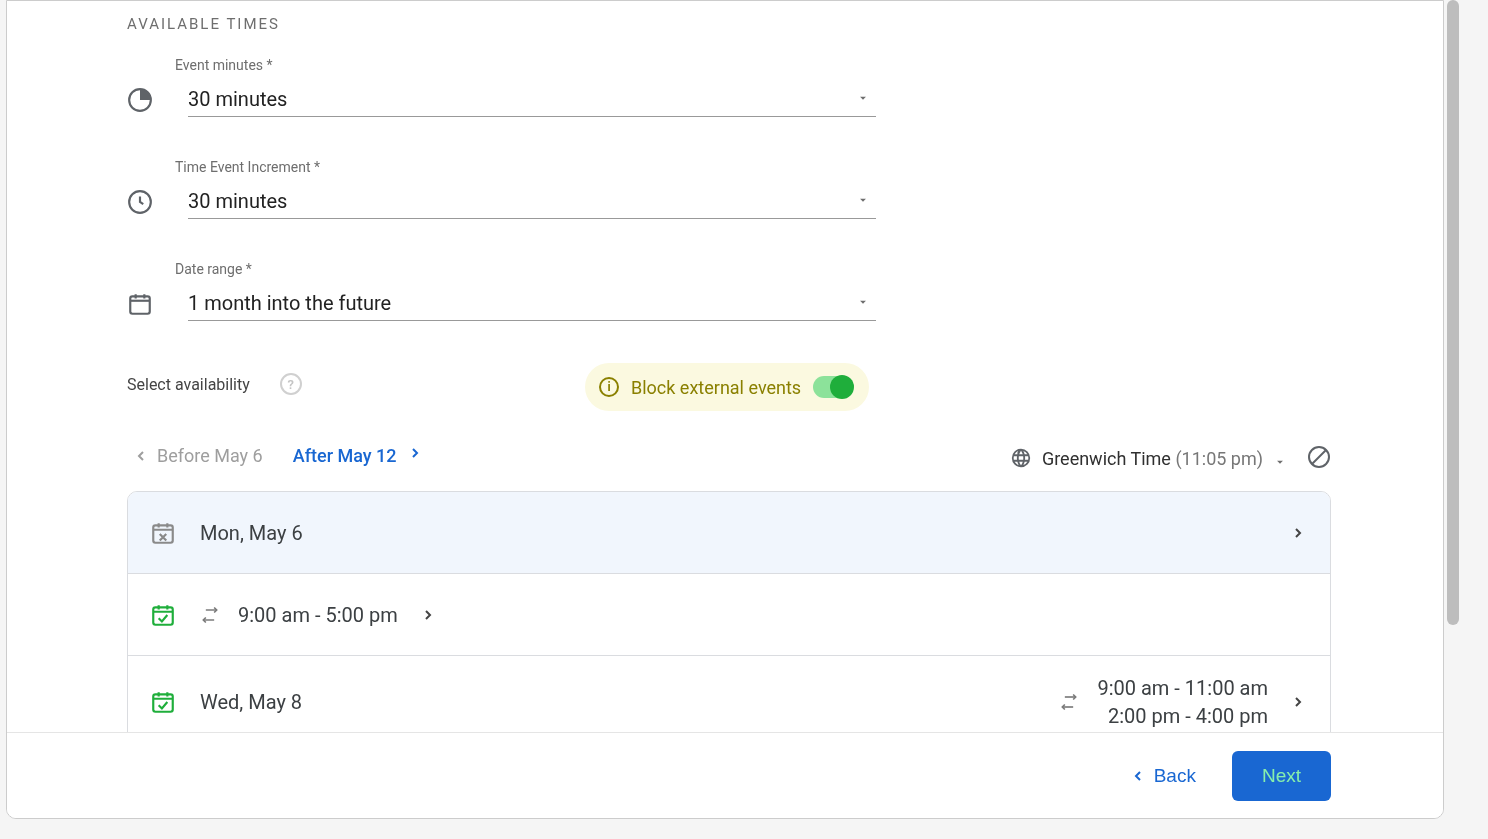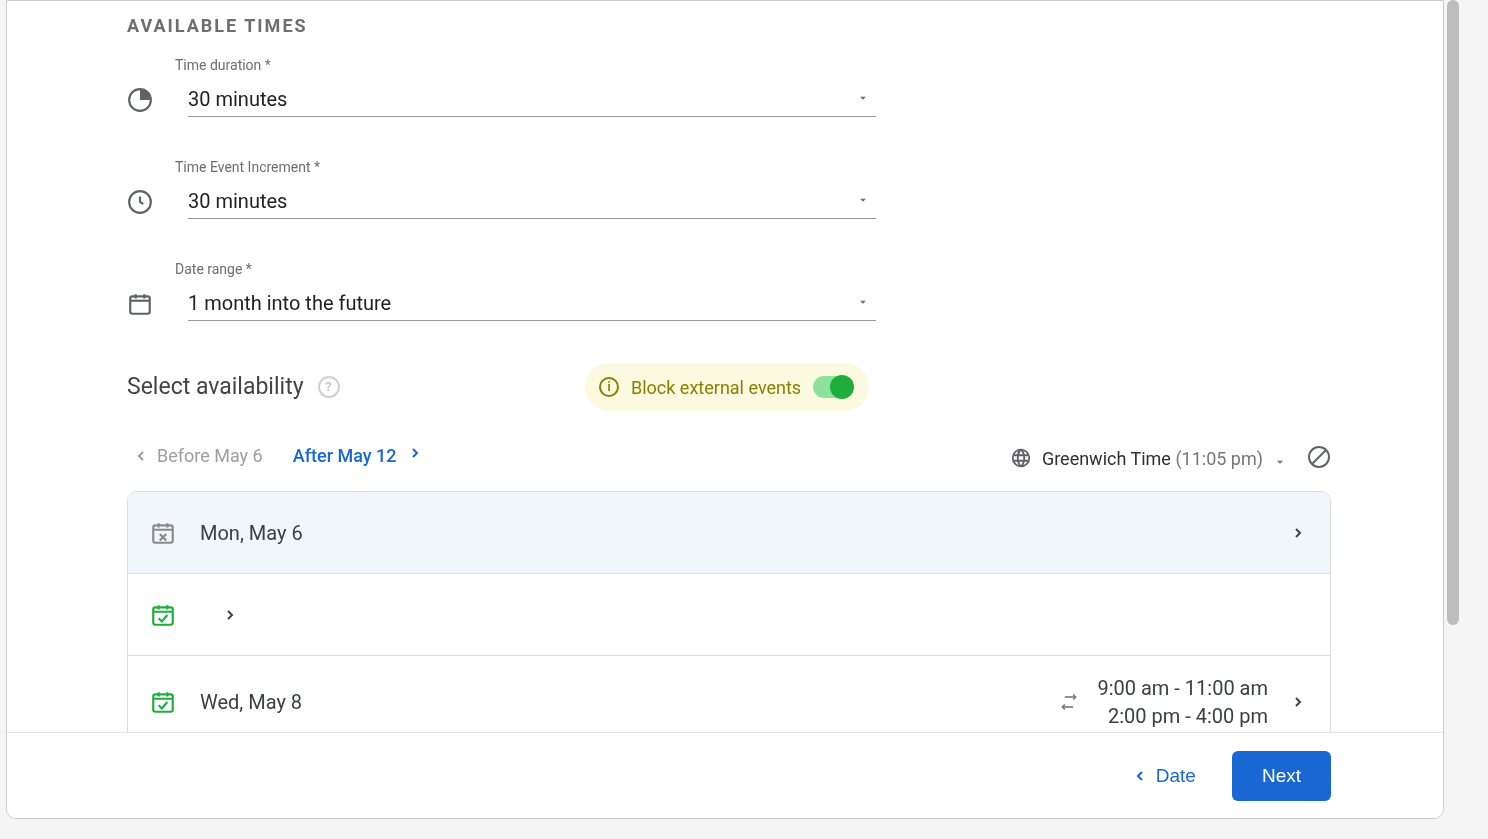--- a/index.html
+++ b/index.html
@@ -28,24 +28,24 @@
     top: 0;
     width: 12px;
     height: 625px;
     background: #bdbdbd;
     border-radius: 6px;
   }
   .section-title {
     position: absolute;
     left: 120px;
     top: 14px;
-    font-size: 18px;
+    font-size: 15px;
     letter-spacing: 2px;
     color: #6e6e6e;
-    font-weight: 700;
+    font-weight: 400;
   }
   .field {
     position: absolute;
     left: 120px;
     width: 735px;
   }
   .field-icon {
     position: absolute;
     left: 0;
     top: 30px;
@@ -84,23 +84,23 @@
     color: #6e6e6e;
   }
   .row-availability {
     position: absolute;
     left: 120px;
     top: 372px;
     display: flex;
     align-items: center;
   }
   .avail-label {
-    font-size: 23px;
+    font-size: 16px;
     color: #444;
-    margin-right: 14px;
+    margin-right: 30px;
   }
   .help-circle {
     width: 22px; height: 22px; border: 2px solid #d0d0d0; border-radius: 50%;
     display: flex; align-items: center; justify-content: center;
     color: #c5c5c5; font-size: 13px; font-weight: 600;
   }
   .block-pill {
     position: absolute;
     left: 578px;
     top: 362px;
@@ -198,21 +198,21 @@
     padding-right: 112px;
     gap: 36px;
   }
   .btn-back {
     display: flex; align-items: center; gap: 8px;
     color: #1967d2; font-size: 19px; font-weight: 500;
     cursor: pointer;
     background: none; border: none;
   }
   .btn-next {
-    background: #1967d2; color: #ffffff; font-size: 19px; font-weight: 500;
+    background: #1967d2; color: #86efac; font-size: 19px; font-weight: 500;
     border: none; border-radius: 6px;
     padding: 14px 30px;
     cursor: pointer;
   }
   svg { display: block; }
 </style>
 </head>
 <body>
 
 <div class="scrollbar"></div>
@@ -221,21 +221,21 @@
 
   <div class="section-title">AVAILABLE TIMES</div>
 
   <div class="field" style="top:56px">
     <div class="field-icon">
       <svg viewBox="0 0 24 24" width="26" height="26" fill="none" stroke="#5f6368" stroke-width="2">
         <circle cx="12" cy="12" r="10"></circle>
         <path d="M12 2 A10 10 0 0 1 22 12 L12 12 Z" fill="#5f6368" stroke="none"></path>
       </svg>
     </div>
-    <div class="field-label">Time duration *</div>
+    <div class="field-label">Event minutes *</div>
     <div class="field-value">
       <span>30 minutes</span>
       <span class="field-caret">
         <svg width="14" height="14" viewBox="0 0 24 24" fill="#6e6e6e">
             <path d="M7 10l5 5 5-5z"></path>
           </svg>
       </span>
     </div>
   </div>
 
@@ -348,20 +348,33 @@
 
     <div class="day-row">
       <span class="day-icon">
         <svg viewBox="0 0 24 24" width="26" height="26" fill="none" stroke="#1fae3b" stroke-width="2">
           <rect x="3" y="5" width="18" height="16" rx="2"></rect>
           <path d="M3 9h18"></path>
             <path d="M8 3v4M16 3v4"></path>
           <path d="M8 15l3 3 5-6"></path>
         </svg>
       </span>
+      <span class="day-times">
+        <span class="rep">
+          <svg viewBox="0 0 24 24" width="20" height="20" fill="none" stroke="#7b7b7b" stroke-width="2">
+            <path d="M17 3l3 3-3 3"></path>
+              <path d="M20 6H7"></path>
+            <path d="M7 21l-3-3 3-3"></path>
+              <path d="M4 18h13"></path>
+          </svg>
+        </span>
+        <span class="slots">
+          <div>9:00 am - 5:00 pm</div>
+        </span>
+      </span>
       <span class="day-chevron">
         <svg width="16" height="16" viewBox="0 0 24 24" fill="none" stroke="#444" stroke-width="3">
             <path d="M9 6l6 6-6 6"></path>
           </svg>
       </span>
     </div>
 
     <div class="day-row" style="border-bottom:none">
       <span class="day-icon">
         <svg viewBox="0 0 24 24" width="26" height="26" fill="none" stroke="#1fae3b" stroke-width="2">
@@ -393,20 +406,20 @@
       </span>
     </div>
 
   </div>
 
   <div class="footer">
     <button class="btn-back">
       <svg width="16" height="16" viewBox="0 0 24 24" fill="none" stroke="#1967d2" stroke-width="3">
           <path d="M15 6l-6 6 6 6"></path>
         </svg>
-      <span>Date</span>
+      <span>Back</span>
     </button>
     <button class="btn-next">
       <span>Next</span>
     </button>
   </div>
 
 </div>
 
 </body></html>

